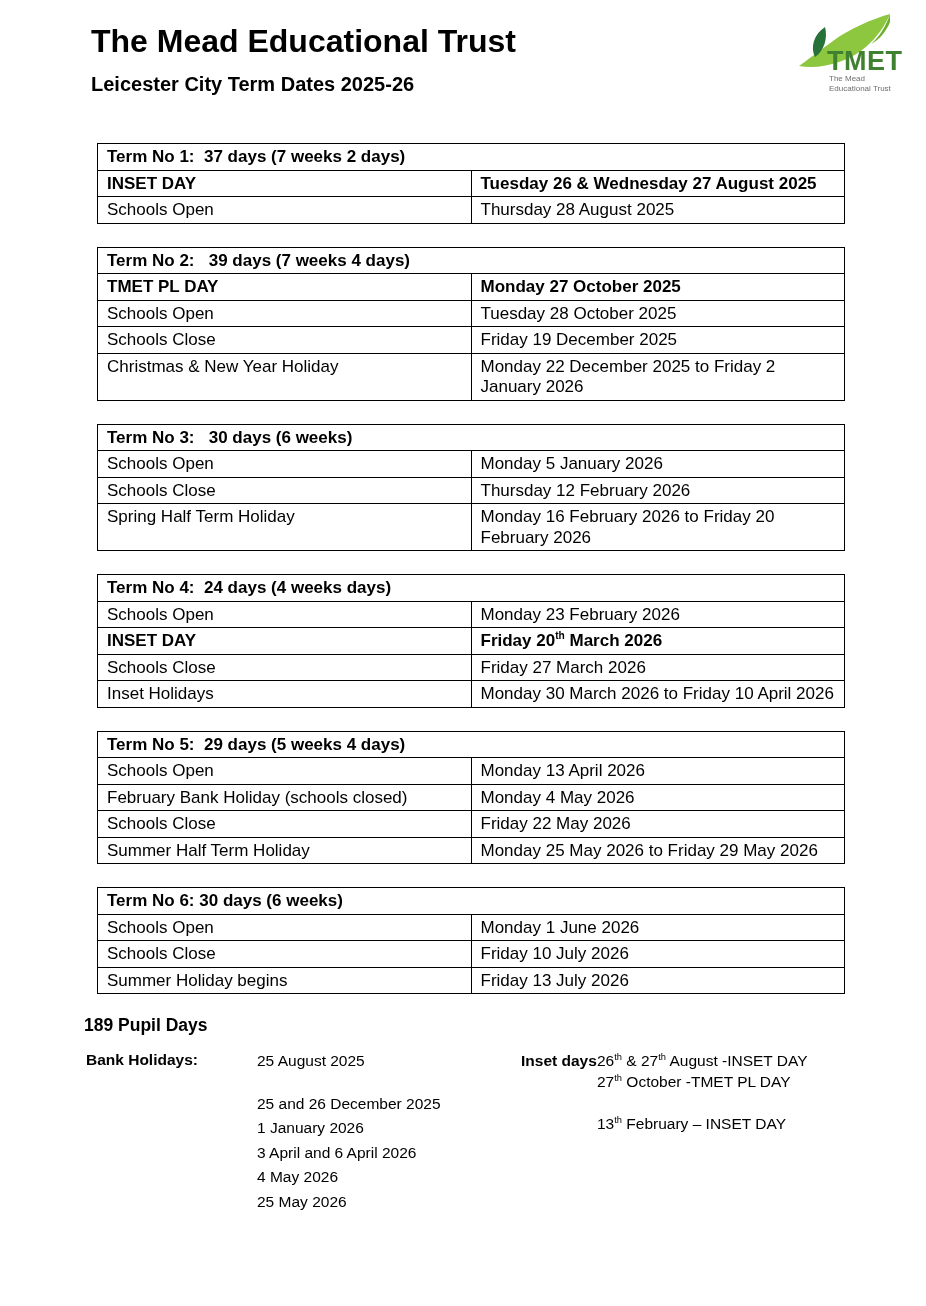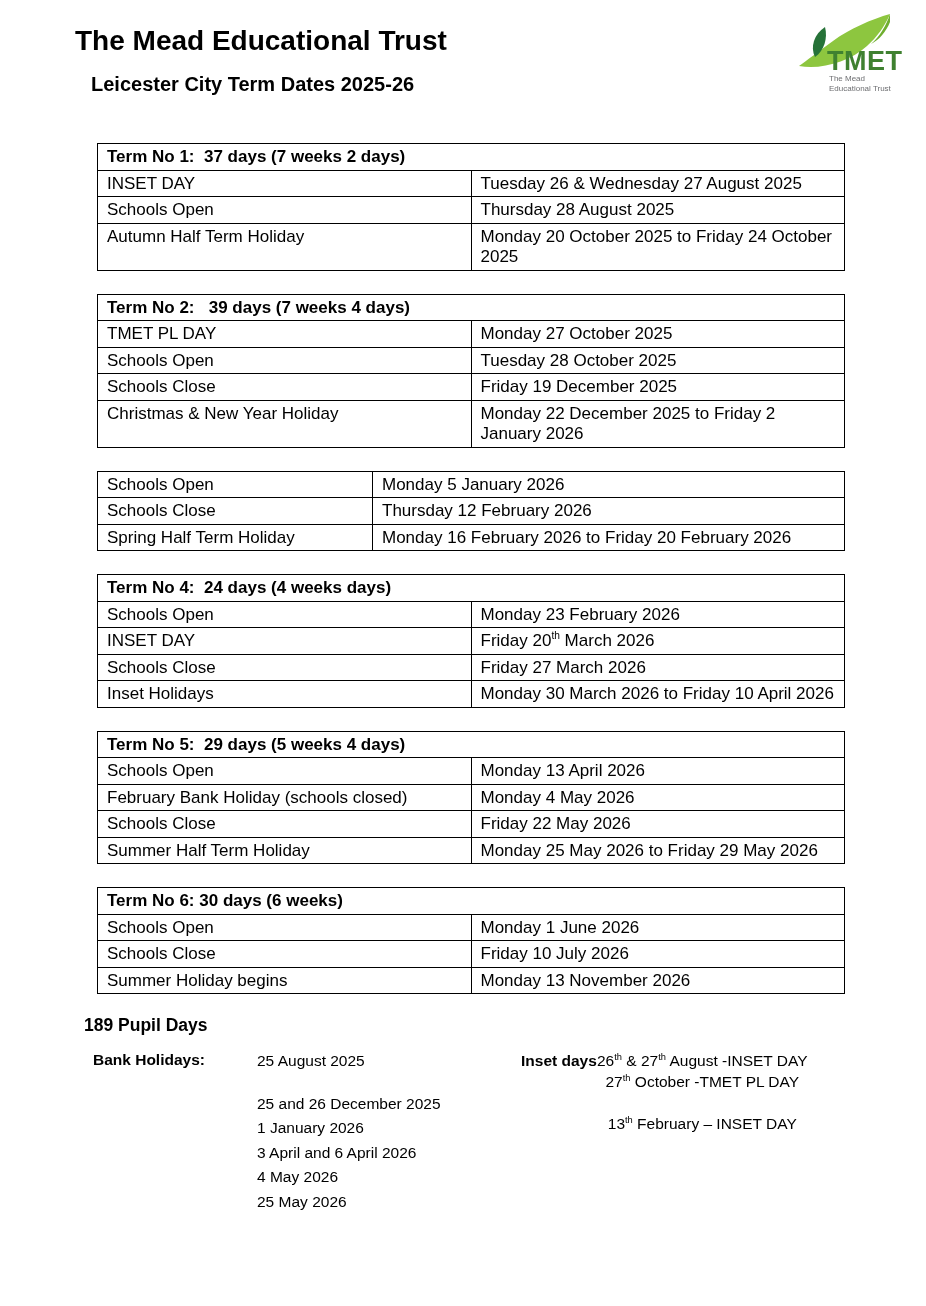--- a/index.html
+++ b/index.html
@@ -1,42 +1,42 @@
 <!DOCTYPE html>
 <html><head>
 <meta charset="utf-8">
 <style>
   html,body{margin:0;padding:0;}
   body{
     width:926px;height:1306px;background:#ffffff;position:relative;overflow:hidden;
     font-family:"Liberation Sans", sans-serif;color:#000;
   }
   .doc-header{position:absolute;top:26px;left:75px;}
-  .doc-title{font-size:28px;font-weight:bold;margin:0 0 9px 0;line-height:30px;}
+  .doc-title{font-size:32px;font-weight:bold;margin:0 0 9px 16px;line-height:30px;}
   .doc-subtitle{font-size:20px;font-weight:bold;margin:16px;line-height:24px;}
 
   .logo{position:absolute;top:12px;left:793px;width:118px;height:86px;}
 
   .tables-wrap{position:absolute;top:143px;left:97px;width:748px;}
   table.term-table{border-collapse:collapse;width:748px;margin:0 0 23px 0;font-size:17px;table-layout:fixed;}
   table.term-table td{border:1px solid #000;padding:3px 9px 2px 9px;line-height:20.5px;vertical-align:top;}
   td.title-cell{font-weight:bold;white-space:pre-wrap;}
   td.lbl-cell{width:256px;}
   td.val-cell{}
-  .bold{font-weight:normal;}
+  .bold{font-weight:bold;}
   sup{font-size:0.6em;line-height:0;vertical-align:super;}
 
   .pupil-days{position:absolute;top:1015px;left:84px;font-size:17.5px;font-weight:bold;}
-  .bank-label{position:absolute;top:1051px;left:93px;font-size:15.5px;font-weight:bold;}
+  .bank-label{position:absolute;top:1051px;left:86px;font-size:15.5px;font-weight:bold;}
   .bank-list{position:absolute;top:1049px;left:257px;font-size:15.5px;}
   .bank-list .list-item{line-height:24.5px;}
   .bank-list .list-gap{height:18px;}
   .inset-label{position:absolute;top:1052px;left:521px;font-size:15.5px;font-weight:bold;}
   .inset-list{position:absolute;top:1050px;left:597px;font-size:15.5px;}
-  .inset-list .list-item{line-height:21px;text-align:center;}
+  .inset-list .list-item{line-height:21px;}
   .inset-list .list-gap{height:21px;}
 </style>
 </head>
 <body>
 
 <div class="doc-header">
   <h1 class="doc-title">The Mead Educational Trust</h1>
   <h2 class="doc-subtitle">Leicester City Term Dates 2025-26</h2>
 </div>
 
@@ -58,24 +58,20 @@
           <td colspan="2" class="title-cell">Term No 1:  37 days (7 weeks 2 days)</td>
         </tr>
         <tr>
           <td class="lbl-cell bold">INSET DAY</td>
           <td class="val-cell bold">Tuesday 26 &amp; Wednesday 27 August 2025</td>
         </tr>
         <tr>
           <td class="lbl-cell">Schools Open</td>
           <td class="val-cell">Thursday 28 August 2025</td>
         </tr>
-        <tr>
-          <td class="lbl-cell">Autumn Half Term Holiday</td>
-          <td class="val-cell">Monday 20 October 2025 to Friday 24 October 2025</td>
-        </tr>
       </tbody>
     </table>
     <table class="term-table">
       <tbody>
         <tr>
           <td colspan="2" class="title-cell">Term No 2:   39 days (7 weeks 4 days)</td>
         </tr>
         <tr>
           <td class="lbl-cell bold">TMET PL DAY</td>
           <td class="val-cell bold">Monday 27 October 2025</td>
@@ -90,20 +86,23 @@
         </tr>
         <tr>
           <td class="lbl-cell">Christmas &amp; New Year Holiday</td>
           <td class="val-cell">Monday 22 December 2025 to Friday 2 January 2026</td>
         </tr>
       </tbody>
     </table>
     <table class="term-table">
       <tbody>
         <tr>
+          <td colspan="2" class="title-cell">Term No 3:   30 days (6 weeks)</td>
+        </tr>
+        <tr>
           <td class="lbl-cell">Schools Open</td>
           <td class="val-cell">Monday 5 January 2026</td>
         </tr>
         <tr>
           <td class="lbl-cell">Schools Close</td>
           <td class="val-cell">Thursday 12 February 2026</td>
         </tr>
         <tr>
           <td class="lbl-cell">Spring Half Term Holiday</td>
           <td class="val-cell">Monday 16 February 2026 to Friday 20 February 2026</td>
@@ -164,21 +163,21 @@
         <tr>
           <td class="lbl-cell">Schools Open</td>
           <td class="val-cell">Monday 1 June 2026</td>
         </tr>
         <tr>
           <td class="lbl-cell">Schools Close</td>
           <td class="val-cell">Friday 10 July 2026</td>
         </tr>
         <tr>
           <td class="lbl-cell">Summer Holiday begins</td>
-          <td class="val-cell">Monday 13 November 2026</td>
+          <td class="val-cell">Friday 13 July 2026</td>
         </tr>
       </tbody>
     </table>
   </div>
 
 <div class="pupil-days">189 Pupil Days</div>
 
 <div class="bank-label">Bank Holidays:</div>
 <div class="bank-list" id="bank-list">
     <div class="list-item">25 August 2025</div>

